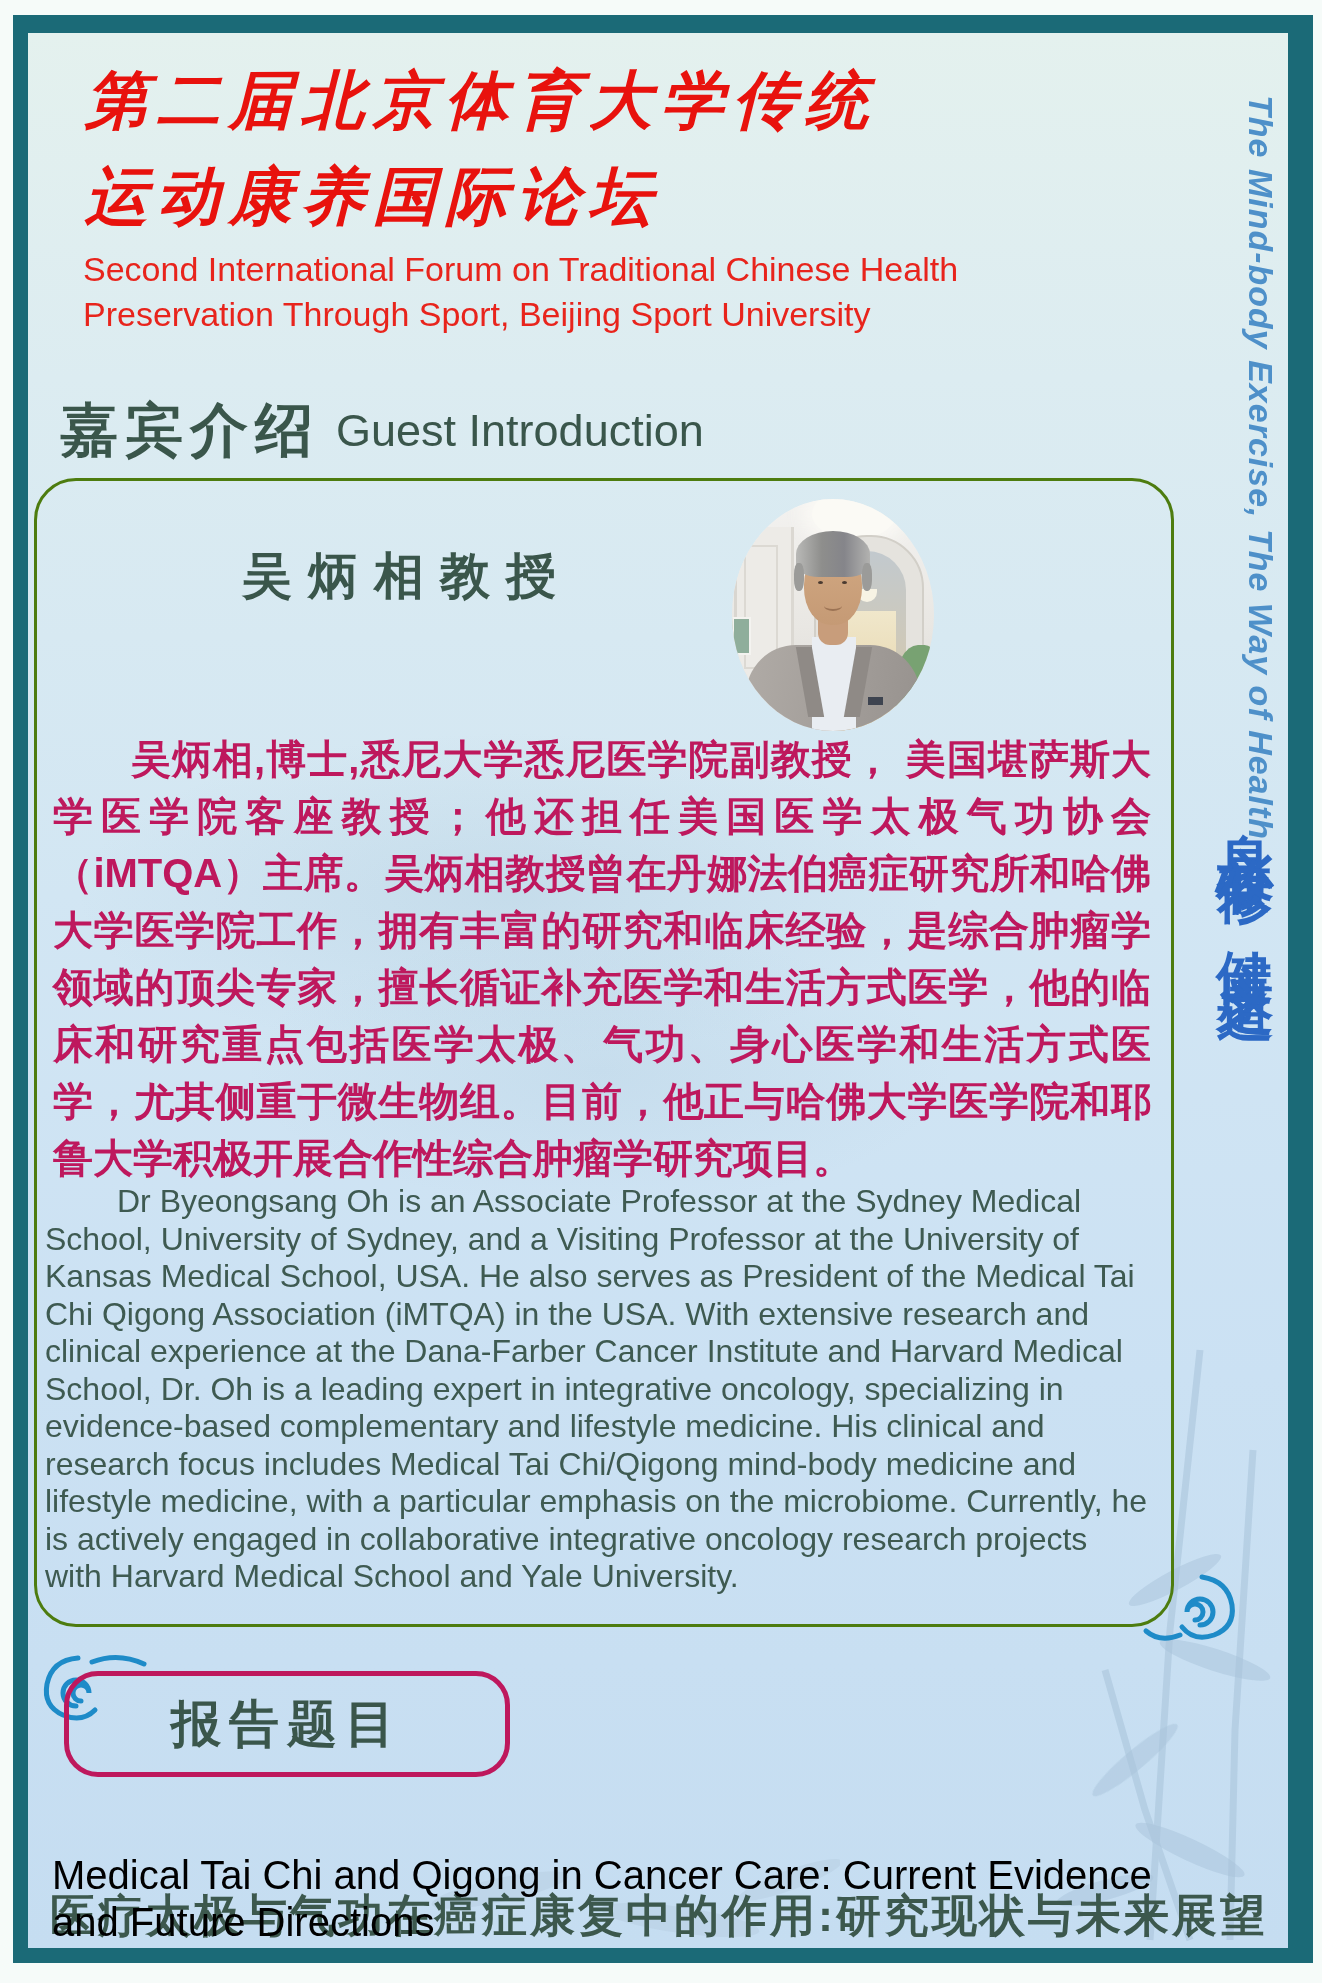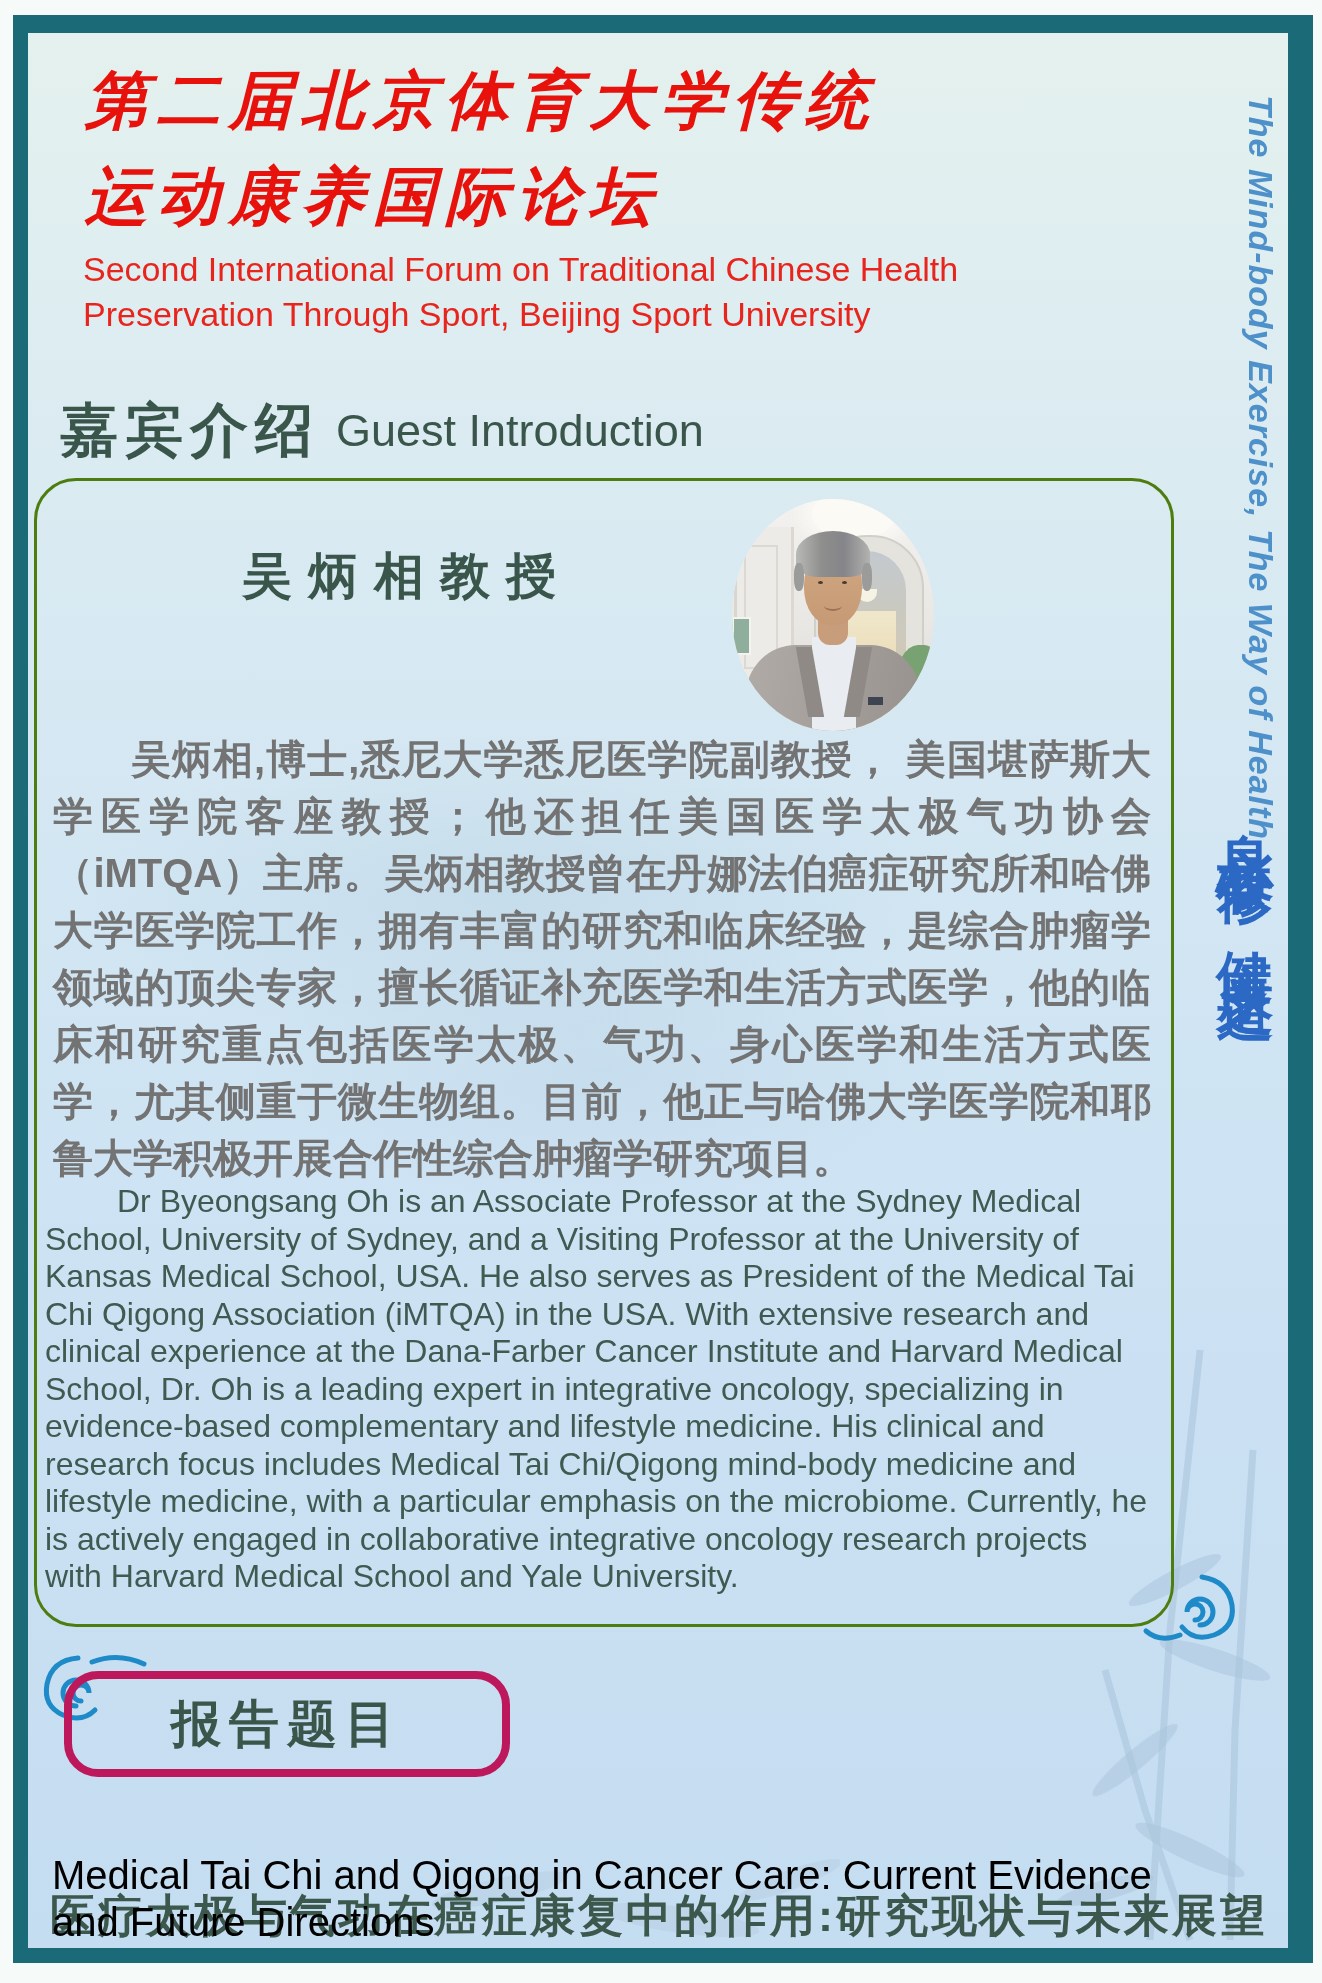--- a/index.html
+++ b/index.html
@@ -27,21 +27,21 @@
   
   .section-heading{position:absolute;left:60px;top:392px;display:flex;align-items:center;color:#3a564b;}
   .section-heading .cn{font-size:58px;letter-spacing:7px;font-weight:bold;}
   .section-heading .en{font-size:45px;margin-left:16px;}
   
   .guest-card{position:absolute;left:34px;top:478px;width:1140px;height:1149px;
     border:3px solid #4d7c0f;border-radius:42px;box-sizing:border-box;}
   .guest-names{position:absolute;left:60px;top:62px;width:620px;text-align:center;color:#3a564b;}
   .guest-names .cn{font-size:50px;letter-spacing:16px;font-weight:bold;margin-bottom:16px;white-space:nowrap;}
   .guest-names .en{font-size:45px;white-space:nowrap;}
-  .bio-cn{position:absolute;left:16px;top:250px;width:1098px;color:#737373;
+  .bio-cn{position:absolute;left:16px;top:250px;width:1098px;color:#be185d;
     font-size:40px;line-height:57px;text-indent:78px;text-align:justify;font-weight:bold;}
   .bio-en{position:absolute;left:8px;top:702px;width:1108px;color:#3e5a51;
     font-size:32px;line-height:37.5px;text-indent:72px;}
   
   .photo{position:absolute;left:695px;top:18px;width:202px;height:232px;border-radius:50%;
     overflow:hidden;background:linear-gradient(180deg,#f3f2f0 0%,#e9e7e3 55%,#dcd9d4 100%);}
   .photo div{position:absolute;}
   .ph-light{left:80px;top:-10px;width:84px;height:50px;background:#fbfaf5;border-radius:50%;box-shadow:0 0 18px 10px rgba(251,250,245,.9);}
   .ph-door{left:2px;top:28px;width:54px;height:204px;background:#edebe7;border-left:3px solid #d9d6d0;border-right:3px solid #dbd8d2;}
   .ph-door-panel{left:12px;top:46px;width:30px;height:120px;border:2px solid #dcd9d3;}
@@ -60,21 +60,21 @@
   .ph-neck{left:86px;top:112px;width:30px;height:34px;background:#c89d7b;border-radius:0 0 12px 12px;}
   .ph-face{left:72px;top:46px;width:58px;height:80px;background:linear-gradient(180deg,#d2a983,#c59a75);border-radius:50% 50% 46% 46%;}
   .ph-hair{left:64px;top:32px;width:74px;height:46px;background:linear-gradient(90deg,#b9b9b7,#8e8e8c 35%,#85858a 65%,#b2b2b0);border-radius:50% 50% 30% 30%;}
   .ph-hair-l{left:62px;top:64px;width:10px;height:28px;background:#9b9b99;border-radius:40%;}
   .ph-hair-r{left:130px;top:64px;width:10px;height:28px;background:#9b9b99;border-radius:40%;}
   .ph-eye-l{left:86px;top:82px;width:5px;height:3px;background:#4a3a30;border-radius:50%;}
   .ph-eye-r{left:110px;top:82px;width:5px;height:3px;background:#4a3a30;border-radius:50%;}
   .ph-smile{left:92px;top:102px;width:18px;height:8px;border-bottom:2px solid #9c7354;border-radius:50%;}
   
   .lecture-box{position:absolute;left:64px;top:1671px;width:446px;height:106px;box-sizing:border-box;
-    border:8px solid #be185d;border-radius:34px;display:flex;align-items:center;justify-content:center;
+    border:5px solid #be185d;border-radius:34px;display:flex;align-items:center;justify-content:center;
     gap:14px;color:#3a564b;background:rgba(255,255,255,0.0);}
   .lecture-box .cn{font-size:50px;letter-spacing:8px;font-weight:bold;white-space:nowrap;}
   .lecture-box .en{font-size:42px;white-space:nowrap;}
   .lecture-cn{position:absolute;left:50px;top:1886px;width:1245px;color:#3c584d;font-weight:bold;
     font-size:45px;letter-spacing:3px;white-space:nowrap;}
   .lecture-en{position:absolute;left:52px;top:1852px;width:1180px;color:#000000;font-size:40px;line-height:47px;}
   
   .v-en{position:absolute;left:1218px;top:95px;height:700px;width:62px;
     writing-mode:vertical-rl;color:#4e90c9;font-size:34px;font-weight:bold;font-style:italic;
     letter-spacing:1px;white-space:nowrap;}

